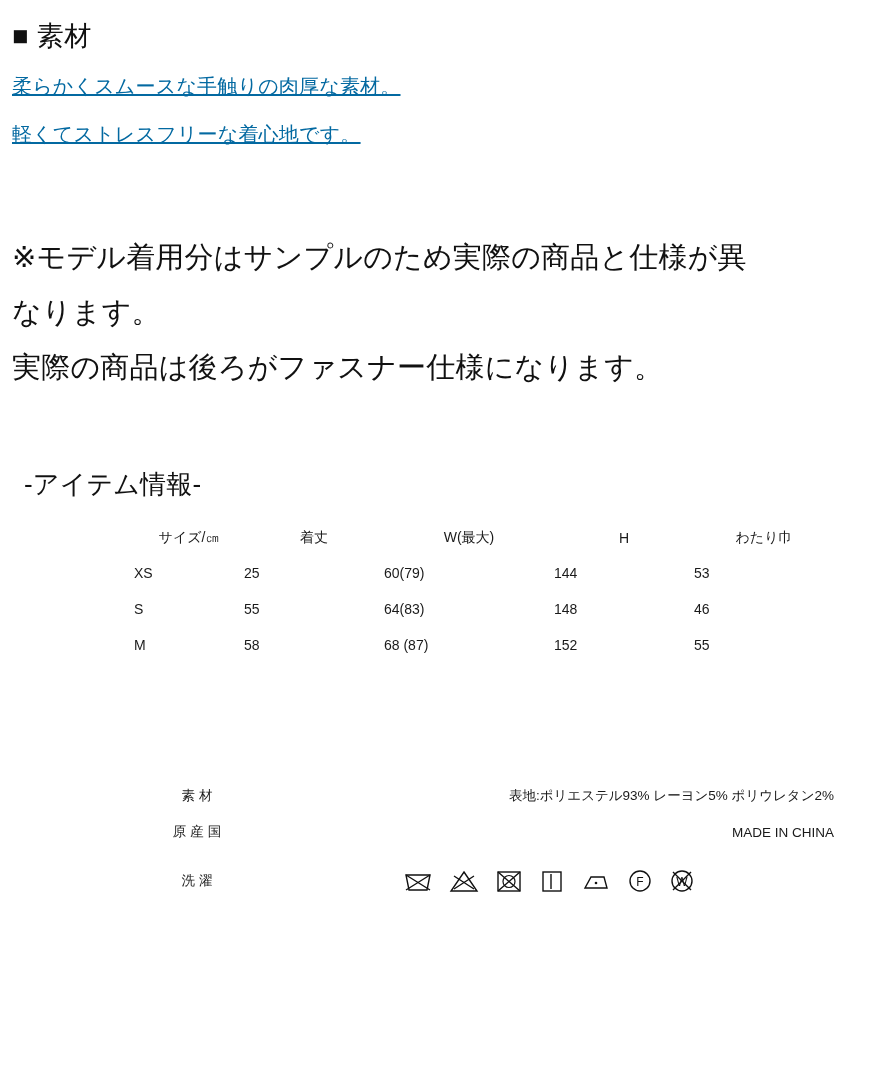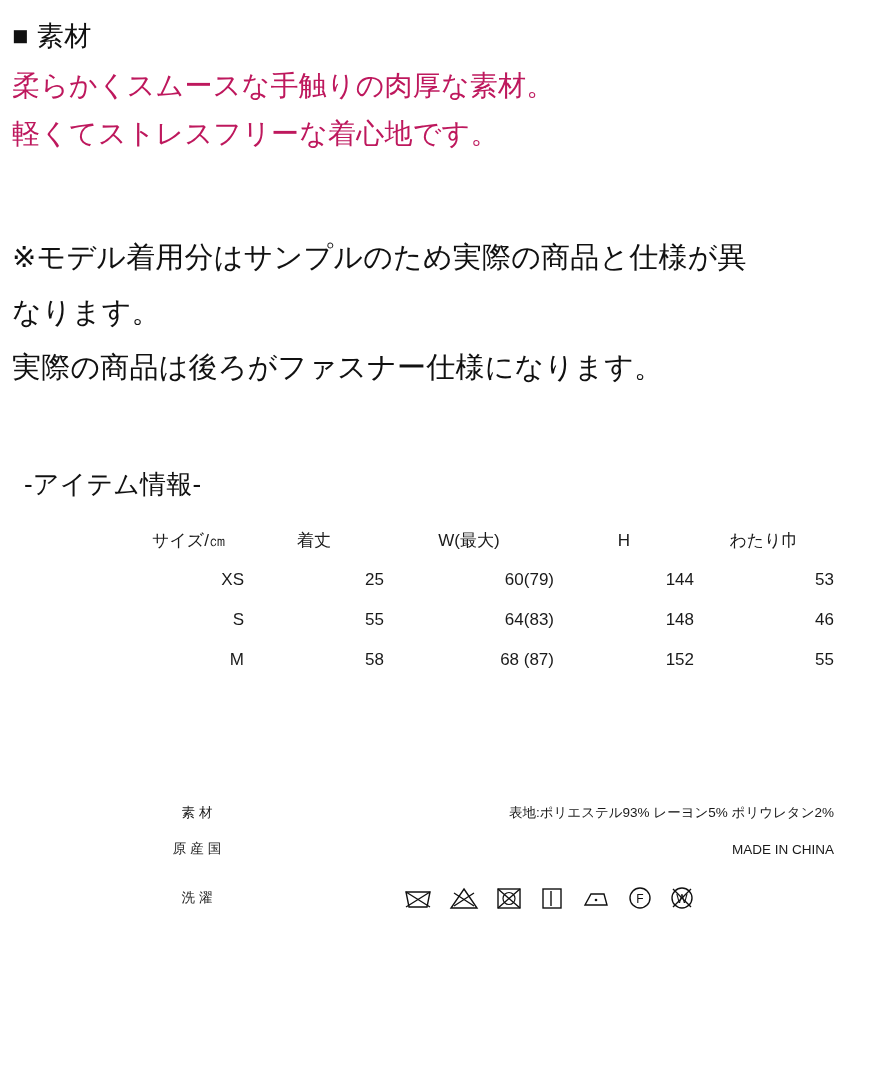--- a/index.html
+++ b/index.html
@@ -27,25 +27,26 @@
   
   .section-heading {
     font-size: 27px;
     line-height: 44px;
     letter-spacing: 0.5px;
     margin: 0 0 4px 0;
     color: #111;
     white-space: nowrap;
   }
   .desc-line {
-    font-size: 28px;
+    font-size: 20px;
     line-height: 48px;
     letter-spacing: 0.2px;
-    color: #be185d;
-    white-space: nowrap;
+    color: #0369a1;
+    white-space: nowrap;
+    text-decoration: underline;
   }
   .spacer-1 { height: 72px; }
 
   .note-block {
     margin-top: 0;
   }
   .note-line {
     font-size: 29px;
     line-height: 55px;
     letter-spacing: 0.2px;
@@ -62,32 +63,32 @@
     color: #111;
     margin-left: 12px;
     white-space: nowrap;
   }
 
   
   .size-table {
     width: 700px;
     margin: 26px 0 0 122px;
     border-collapse: collapse;
-    font-size: 17px;
+    font-size: 14px;
     color: #1a1a1a;
   }
   .size-table th {
     font-weight: normal;
     padding: 0 0 8px 0;
     text-align: center;
     white-space: nowrap;
   }
   .size-table td {
     padding: 10px 0;
-    text-align: right;
+    text-align: left;
     white-space: nowrap;
   }
   .size-table .col-size   { width: 110px; }
   .size-table .col-len    { width: 140px; }
   .size-table .col-w      { width: 170px; }
   .size-table .col-h      { width: 140px; }
   .size-table .col-thigh  { width: 140px; }
 
   
   .spec-table {

